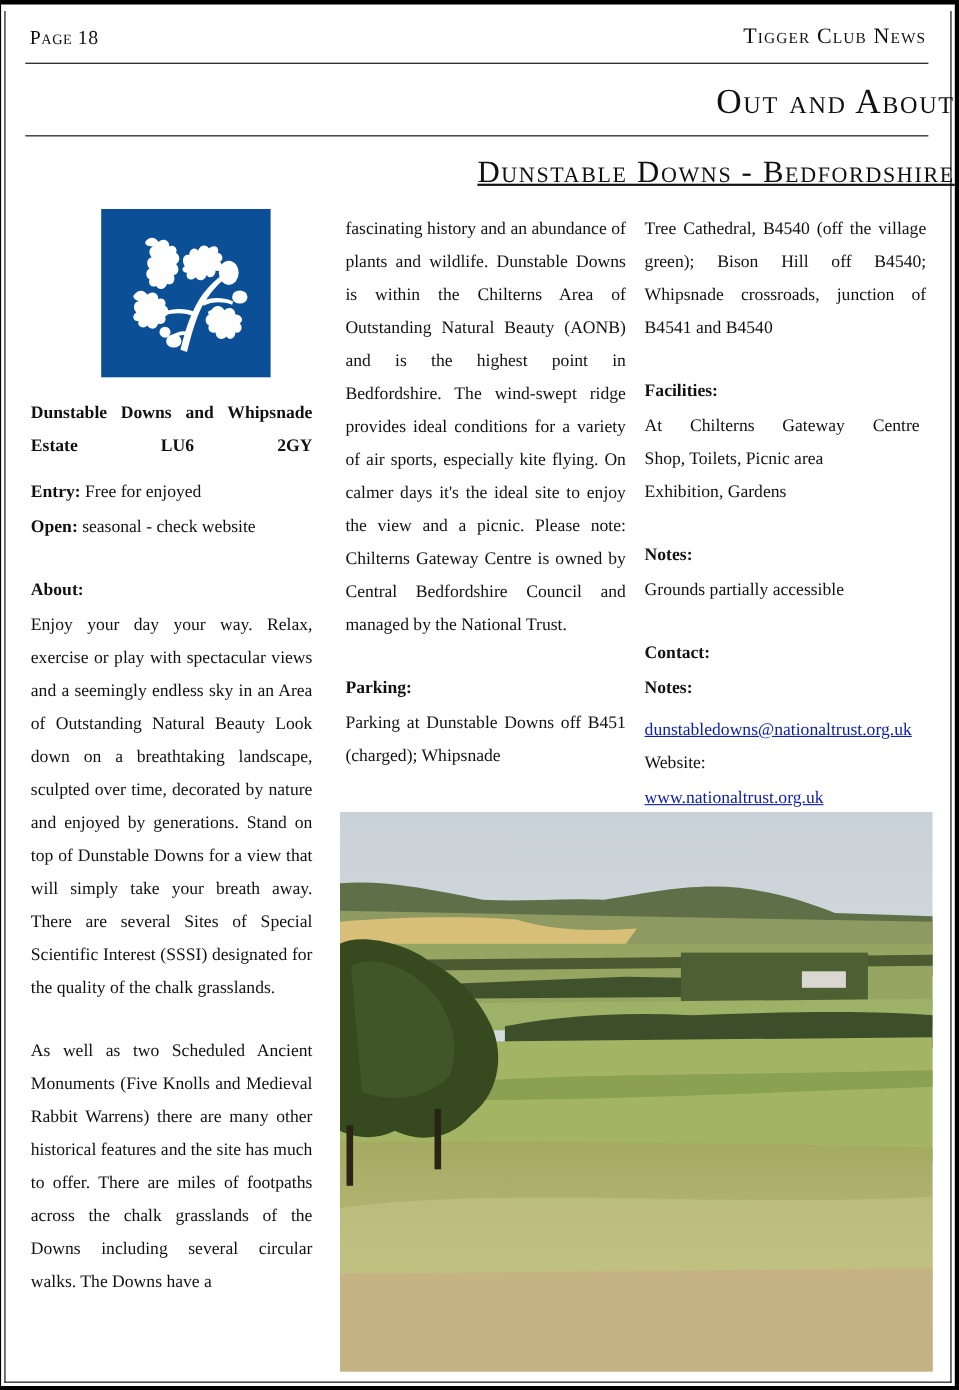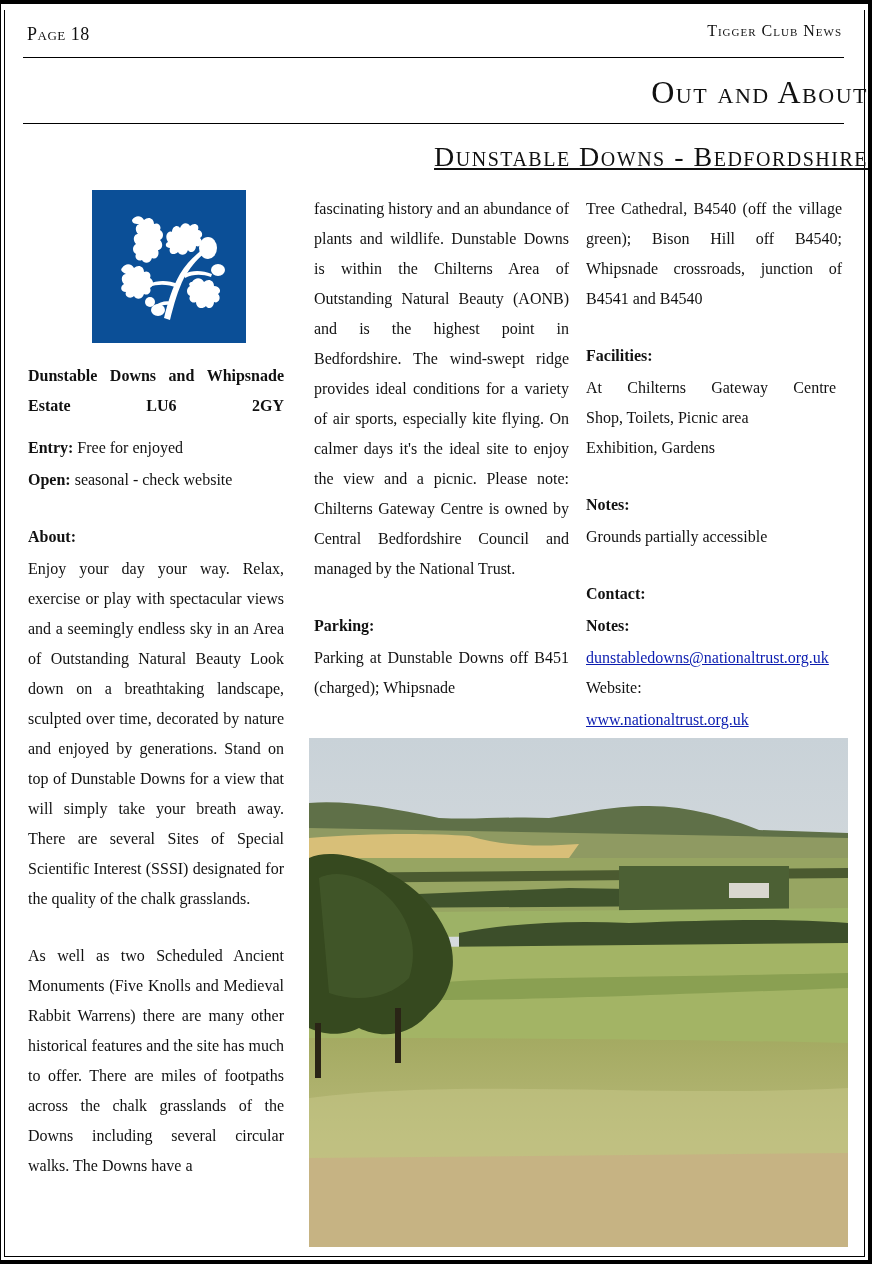--- a/index.html
+++ b/index.html
@@ -10,21 +10,21 @@
       border-top: 4px solid #000; border-right: 4px solid #000;
       border-bottom: 4px solid #000; border-left: 1px solid #000;
     }
     .inner-border {
       position: absolute; left: 3px; top: 6px; right: 3px; bottom: 3px;
       border-left: 1px solid #000; border-right: 1px solid #000; border-bottom: 1px solid #000;
       pointer-events: none;
     }
     .sc { font-family: "Liberation Serif", "DejaVu Serif", serif; font-variant: small-caps; color: #111; }
     .hdr-left { position: absolute; left: 26px; top: 20px; font-size: 18px; letter-spacing: 0.5px; text-align: right; }
-    .hdr-right { position: absolute; right: 26px; top: 18px; font-size: 16px; letter-spacing: 1px; }
+    .hdr-right { position: absolute; right: 26px; top: 18px; font-size: 20px; letter-spacing: 1px; }
     .rule { position: absolute; height: 1px; background: #000; }
     .rule1 { left: 22px; right: 24px; top: 53px; }
     .rule2 { left: 22px; right: 24px; top: 119px; }
     .title-main { position: absolute; left: 0; right: 0; top: 70px; text-align: right; font-size: 32px; letter-spacing: 1.5px; }
     .title-sub { position: absolute; left: 0; right: 0; top: 137px; text-align: right; font-size: 28px; letter-spacing: 1.5px; text-decoration: underline; }
 
     .col { position: absolute; font-family: Liberation Serif, serif; font-size: 16px; line-height: 30px; color: #111; text-align: justify; }
     .col p { margin: 0; }
     .col .gap { height: 24.5px; }
     .col b { font-weight: bold; }
@@ -113,21 +113,21 @@
     <p><b>Facilities:</b></p>
     <p class="left-align" style="margin-top:2px; text-align: justify; text-align-last: justify; width: 250px;">At Chilterns Gateway Centre</p>
     <p class="left-align">Shop, Toilets, Picnic area</p>
     <p class="left-align">Exhibition, Gardens</p>
     <div class="gap" style="height:27px;"></div>
     <p><b>Notes:</b></p>
     <p class="left-align" style="margin-top:2px;">Grounds partially accessible</p>
     <div class="gap" style="height:27px;"></div>
     <p><b>Contact:</b></p>
     <p style="margin-top:2px;"><b>Notes:</b></p>
-    <p class="left-align" style="margin-top:2px; word-break: break-all;">
+    <p class="left-align" style="margin-top:8px; word-break: break-all;">
       <a class="link" href="#">dunstabledowns@nationaltrust.org.uk</a>
     </p>
     <p class="left-align">Website:</p>
     <p class="left-align" style="margin-top:2px;">
       <a class="link" href="#">www.nationaltrust.org.uk</a>
     </p>
     <div class="gap" style="height:26px;"></div>
     <p class="left-align">Tel: 01582500920</p>
   </div>
 

